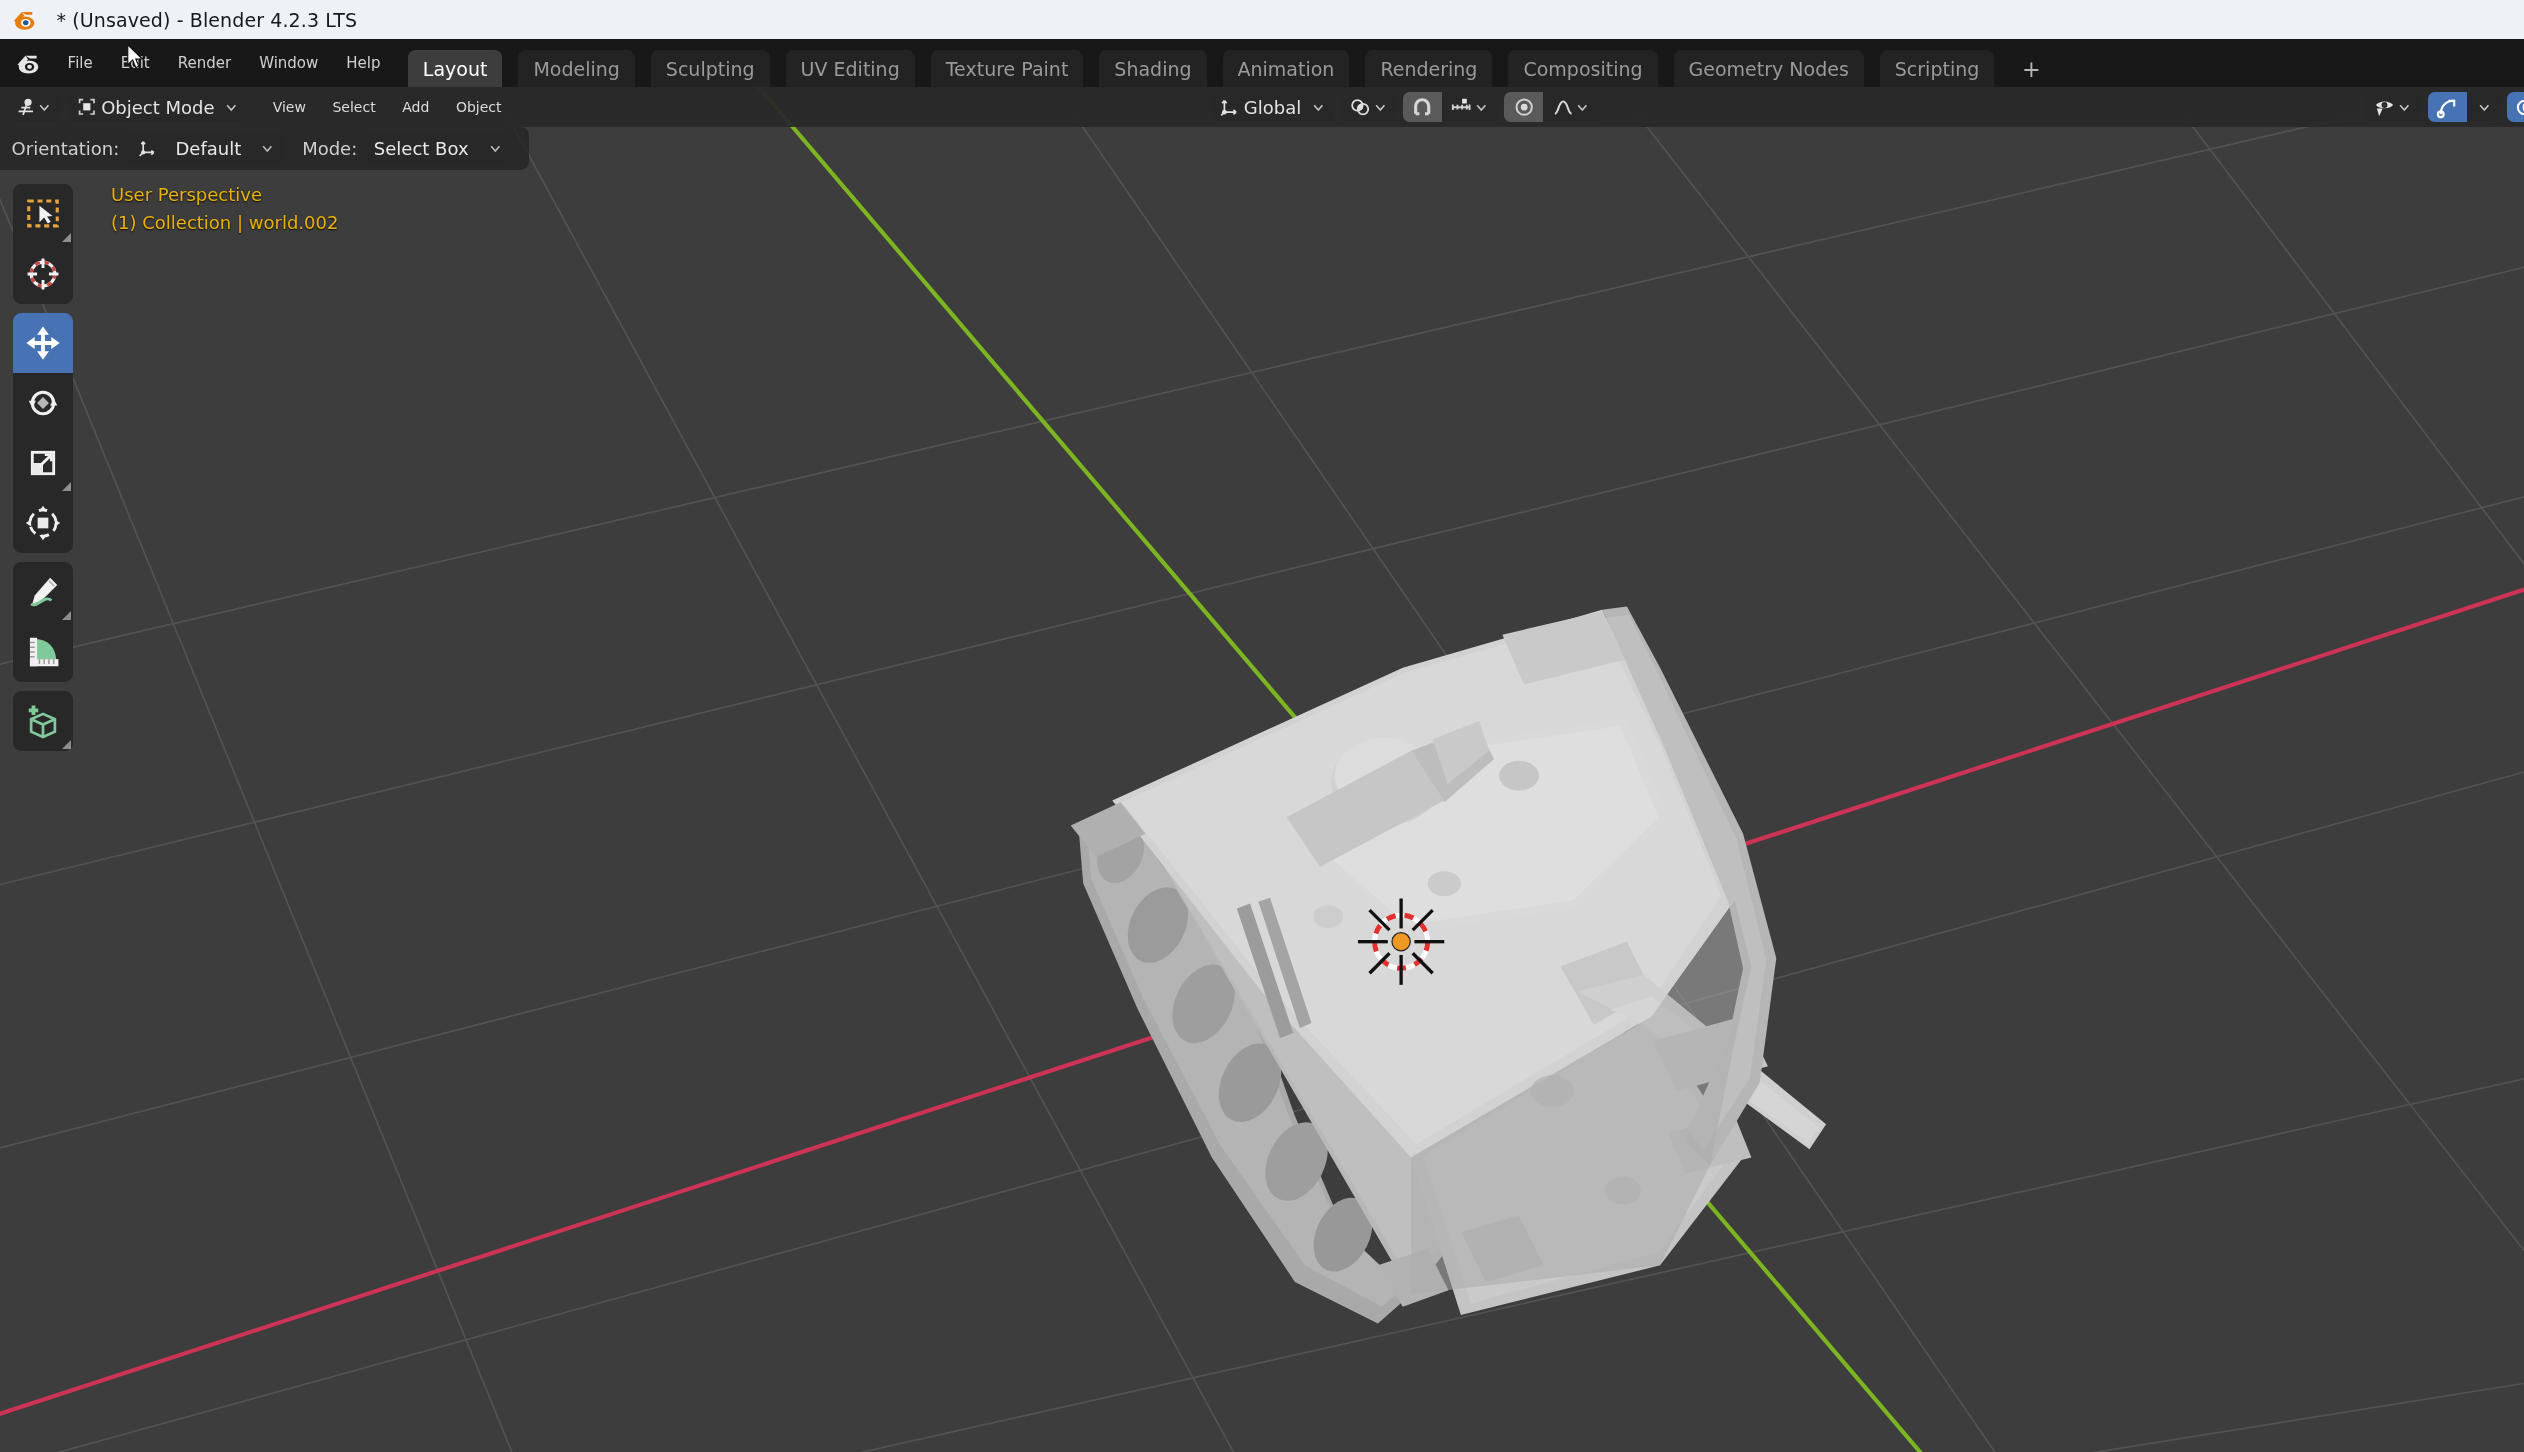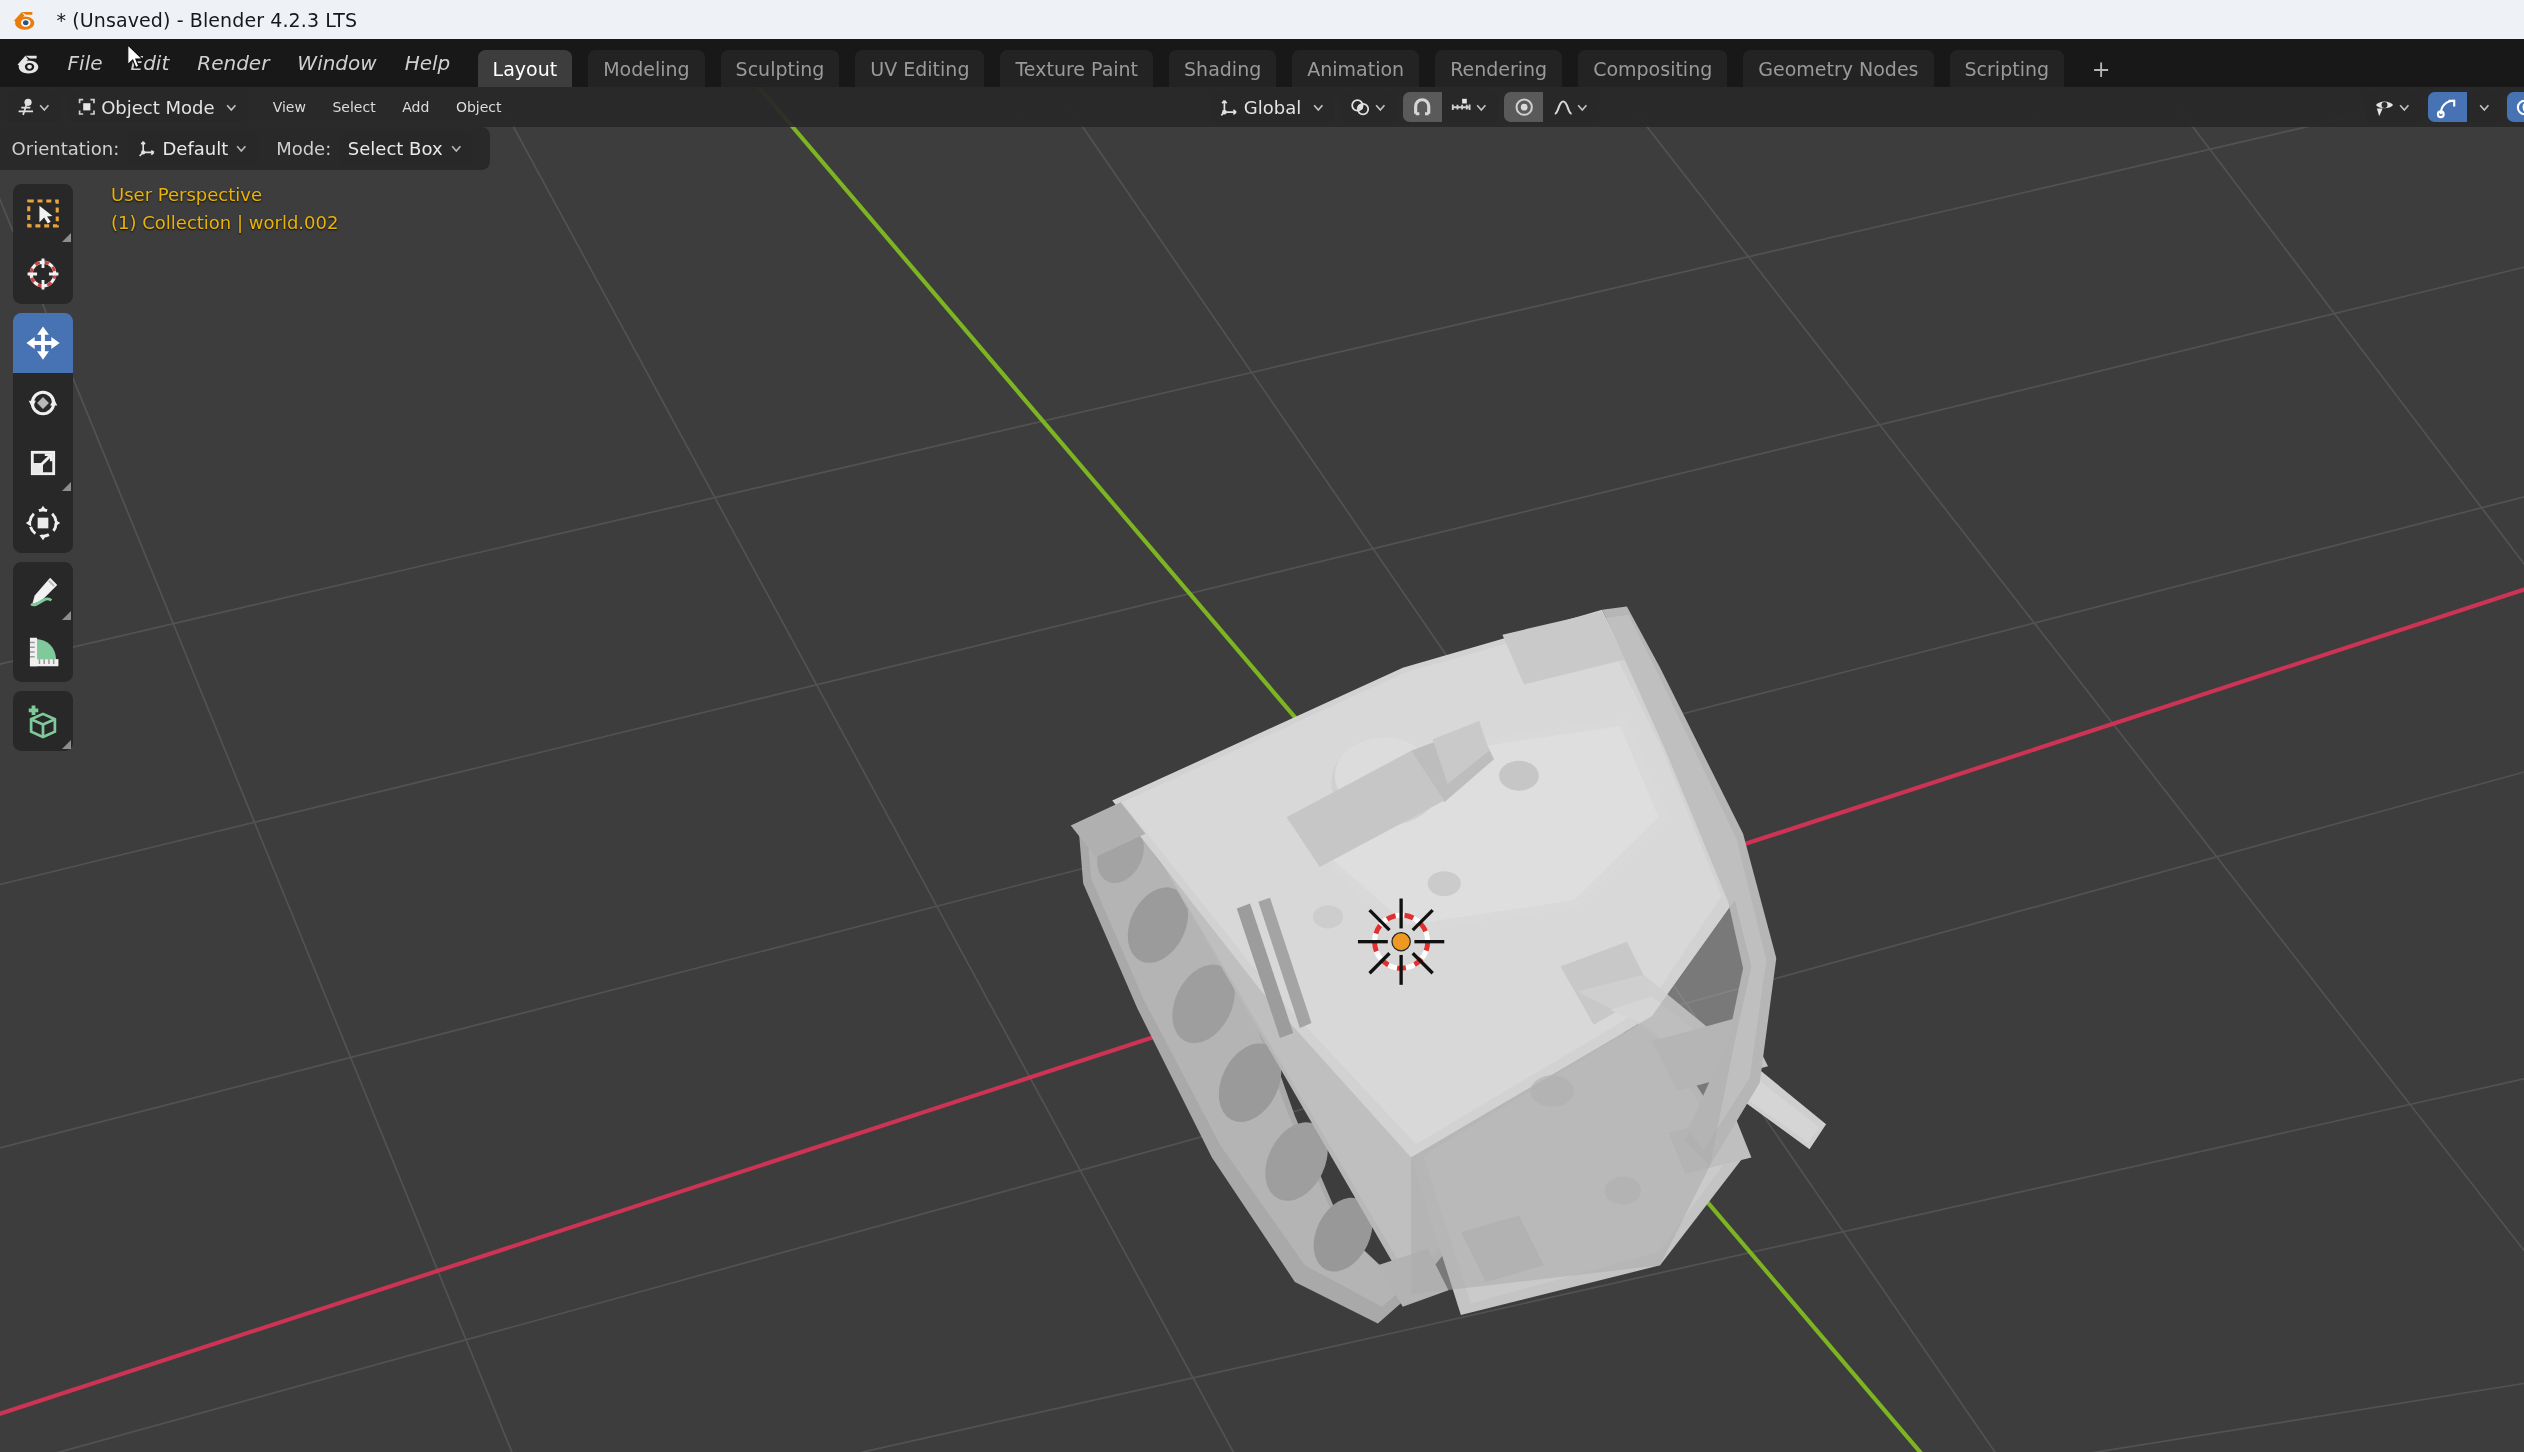--- a/index.html
+++ b/index.html
@@ -29,22 +29,22 @@
     position: absolute; top: 39px; left: 0; width: 2525px; height: 48px;
     background: #181818;
     display: flex; align-items: flex-end;
   }
   .topbar-inner { display: flex; align-items: center; height: 48px; width: 100%; }
   .blender-menu-icon {
     width: 28px; height: 28px; margin-left: 14px; margin-right: 11.6px; flex: none;
     display: flex; align-items: center; justify-content: center;
   }
   .menu-item {
-    font-size: 20px; color: #d0d0d0; padding: 0 14px; height: 48px;
-    display: flex; align-items: center; cursor: default; white-space: nowrap; font-style: italic;
+    font-size: 15px; color: #d0d0d0; padding: 0 14px; height: 48px;
+    display: flex; align-items: center; cursor: default; white-space: nowrap;
   }
   .ws-tabs { display: flex; align-items: flex-end; height: 48px; margin-left: 13.3px; }
   .ws-tab {
     font-size: 19px; color: #9a9a9a; padding: 0 15px; height: 37px;
     display: flex; align-items: center; white-space: nowrap;
     border-radius: 7.5px 7.5px 0 0; cursor: default; position: relative;
     background: #232323; margin-right: 16px;
   }
   .ws-tab.active { background: #3d3d3d; color: #ffffff; }
   .ws-add {
@@ -85,21 +85,21 @@
 
   
   .tool-settings {
     position: absolute; top: 127px; left: 0; height: 43px; z-index: 19;
     display: flex; align-items: center; padding-left: 11.6px; gap: 0;
     background: rgba(36,36,36,.80); border-radius: 0 8.3px 8.3px 0;
   }
   .ts-label { font-size: 18px; color: #cfcfcf; margin-right: 8.3px; white-space: nowrap; text-align: right; }
   .ts-field {
     display: flex; align-items: center; background: #282828; border-radius: 5.8px;
-    height: 32px; padding: 0 8.3px; gap: 5px; margin-right: 18px; cursor: default;
+    height: 32px; padding: 0 8.3px; gap: 18px; margin-right: 18px; cursor: default;
   }
   .ts-val { font-size: 18px; color: #e8e8e8; white-space: nowrap; }
 
   
   .toolbar {
     position: absolute; top: 184px; left: 13.3px; width: 60px; z-index: 18;
     display: flex; flex-direction: column; gap: 0;
   }
   .tool-group { display: flex; flex-direction: column; margin-bottom: 9px; }
   .tool-btn {

